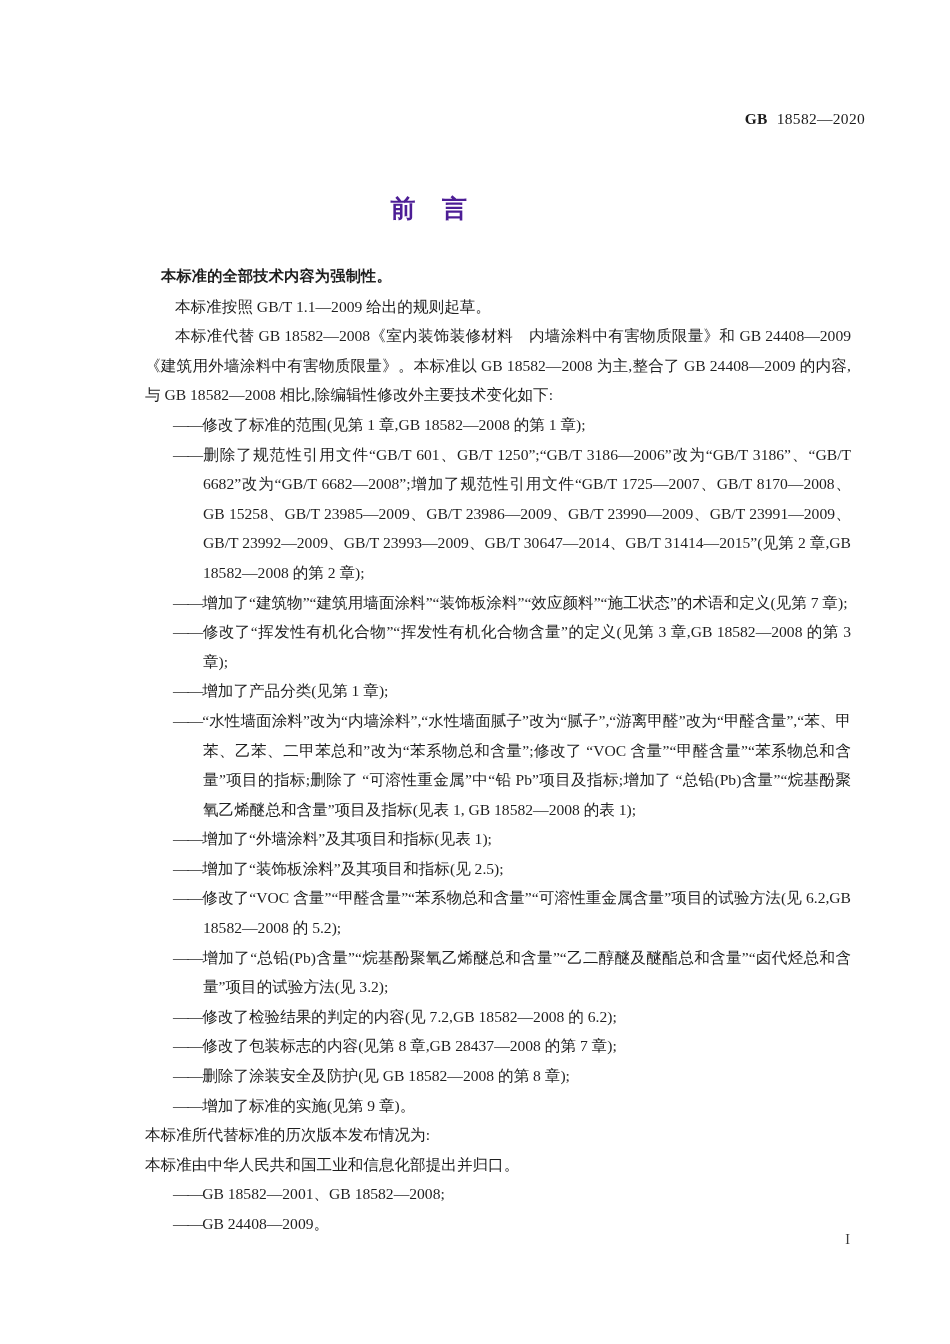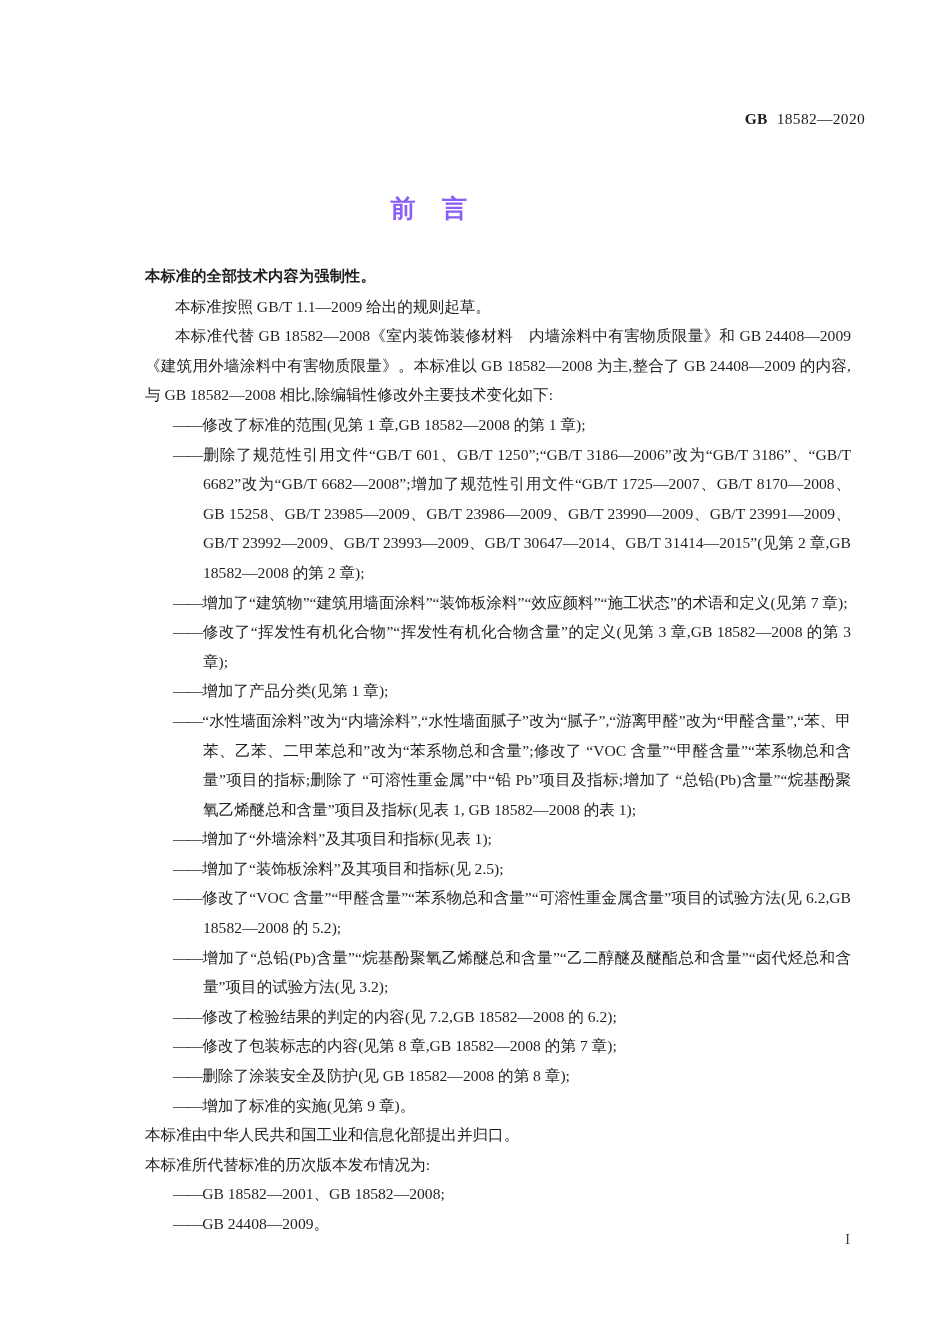--- a/index.html
+++ b/index.html
@@ -49,21 +49,21 @@
   .doc-title {
     position: absolute;
     left: 0;
     top: 192px;
     width: 858px;
     text-align: center;
     font-size: 25px;
     font-weight: 700;
     letter-spacing: 0.5px;
     font-family: "DejaVu Sans", "Liberation Sans", sans-serif;
-    color: #8b5cf6;
+    color: #4c1d95;
   }
   .doc-title .gap {
     display: inline-block;
     width: 26px;
   }
 
   
   .body-block {
     position: absolute;
     left: 145px;
@@ -78,20 +78,21 @@
     text-justify: inter-ideograph;
     margin: 0;
     color: #1f1f1f;
     font-family: "Liberation Serif", "DejaVu Serif", serif;
   }
   .para.bold {
     font-weight: 700;
     font-family: "DejaVu Sans", "Liberation Sans", sans-serif;
     font-size: 15.2px;
     letter-spacing: 0.2px;
+    margin-left: 16px;
   }
   .para.indent {
     text-indent: 30px;
   }
   .para.noindent {
     text-indent: 0;
   }
 
   
   .dash-item {
@@ -170,30 +171,30 @@
     <p class="dash-item"><span class="dash">——</span><span>增加了“外墙涂料”及其项目和指标(见表 1);</span></p>
 
     <p class="dash-item"><span class="dash">——</span><span>增加了“装饰板涂料”及其项目和指标(见 2.5);</span></p>
 
     <p class="dash-item"><span class="dash">——</span><span>修改了“VOC 含量”“甲醛含量”“苯系物总和含量”“可溶性重金属含量”项目的试验方法(见 6.2,GB 18582—2008 的 5.2);</span></p>
 
     <p class="dash-item"><span class="dash">——</span><span>增加了“总铅(Pb)含量”“烷基酚聚氧乙烯醚总和含量”“乙二醇醚及醚酯总和含量”“卤代烃总和含量”项目的试验方法(见 3.2);</span></p>
 
     <p class="dash-item"><span class="dash">——</span><span>修改了检验结果的判定的内容(见 7.2,GB 18582—2008 的 6.2);</span></p>
 
-    <p class="dash-item"><span class="dash">——</span><span>修改了包装标志的内容(见第 8 章,GB 18582—2008 的第 7 章);</span></p>
+    <p class="dash-item"><span class="dash">——</span><span>修改了包装标志的内容(见第 8 章,GB 28437—2008 的第 7 章);</span></p>
 
     <p class="dash-item"><span class="dash">——</span><span>删除了涂装安全及防护(见 GB 18582—2008 的第 8 章);</span></p>
 
     <p class="dash-item"><span class="dash">——</span><span>增加了标准的实施(见第 9 章)。</span></p>
 
+    <p class="plain-line">本标准所代替标准的历次版本发布情况为:</p>
+
     <p class="plain-line">本标准由中华人民共和国工业和信息化部提出并归口。</p>
 
-    <p class="plain-line">本标准所代替标准的历次版本发布情况为:</p>
-
     <p class="dash-item"><span class="dash">——</span><span>GB 18582—2001、GB 18582—2008;</span></p>
 
     <p class="dash-item"><span class="dash">——</span><span>GB 24408—2009。</span></p>
 
   </div>
 
   <div class="footer-page">I</div>
 
 </div>
 

